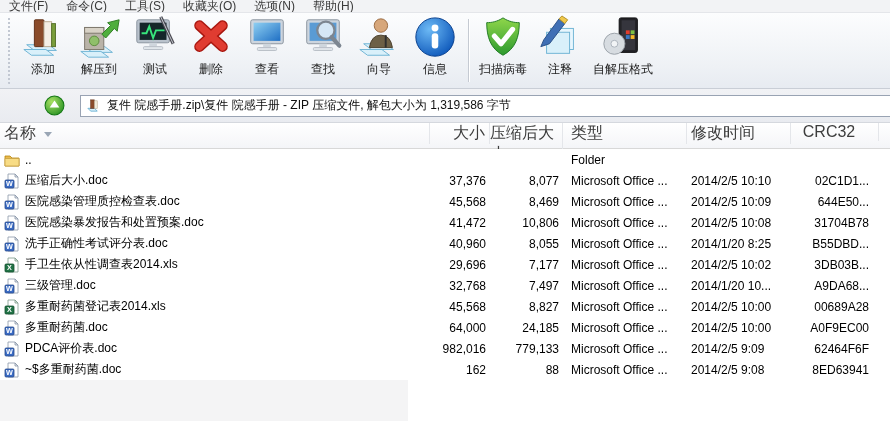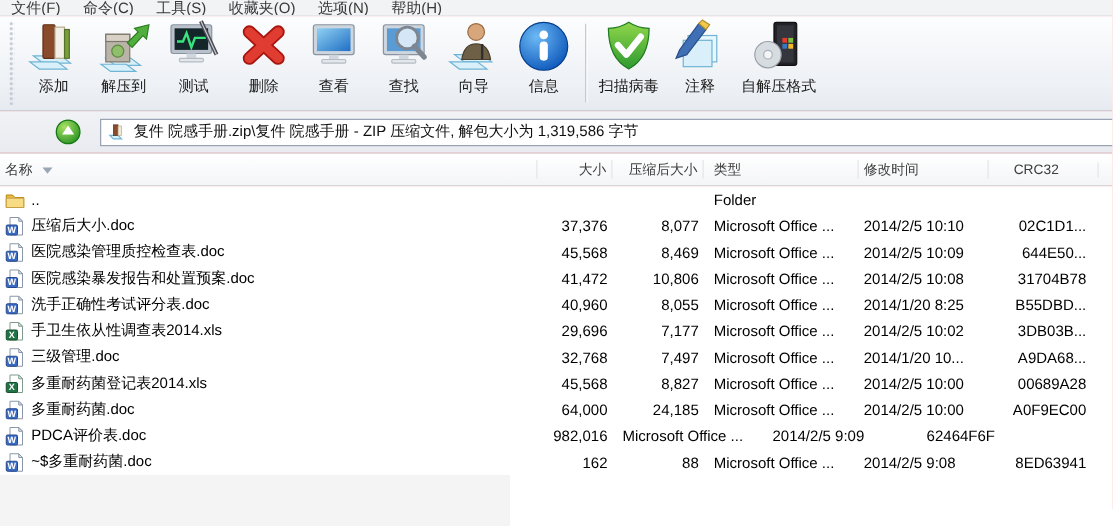--- a/index.html
+++ b/index.html
@@ -1,16 +1,16 @@
 <!DOCTYPE html>
 <html><head>
 <meta charset="utf-8">
 <style>
   html,body{margin:0;padding:0;background:#ffffff;}
-  .win{width:890px;height:421px;position:relative;overflow:hidden;background:#fca5a5;
+  .win{width:890px;height:421px;position:relative;overflow:hidden;background:#fef9c3;
        font-family:"Liberation Sans","DejaVu Sans",sans-serif;-webkit-font-smoothing:antialiased;}
 
   
   .menubar{height:12px;background:#f2f3f5;border-bottom:1px solid #e4e6ea;overflow:hidden;}
   .menubar-inner{display:flex;margin-top:-2px;font-size:12px;color:#3a3a3a;}
   .menu-item{padding:0 9px;white-space:nowrap;cursor:default;}
 
   
   .toolbar{height:75px;border-bottom:1px solid #c9ced6;display:flex;align-items:stretch;
            background:linear-gradient(#fcfdfe,#eef1f5 72%,#e7ebf1);padding-left:4px;}
@@ -28,21 +28,21 @@
               display:flex;align-items:center;padding-left:28px;}
   .up-btn{width:24px;height:24px;display:flex;align-items:center;justify-content:center;margin:0 3px;}
   .up-btn svg{width:21px;height:21px;}
   .addr-field{flex:1;height:20px;background:#fff;border:1px solid #99a3b3;display:flex;
               align-items:center;padding:0 5px;margin-right:-2px;}
   .addr-ic{width:15px;height:15px;margin-right:6px;flex:0 0 auto;}
   .addr-ic svg{width:15px;height:15px;display:block;}
   .addr-text{font-size:12px;color:#101010;white-space:nowrap;overflow:hidden;}
 
   
-  .header{height:25px;display:flex;align-items:center;font-size:11px;color:#3d3d3d;
+  .header{height:25px;display:flex;align-items:flex-start;font-size:16px;color:#3d3d3d;
           background:linear-gradient(#ffffff,#f4f5f8);border-bottom:1px solid #d8d8d8;}
   .hcell{display:flex;align-items:center;border-right:1px solid #e4e6ea;box-sizing:border-box;cursor:default;}
   .sort-arrow{width:0;height:0;border-left:4px solid transparent;border-right:4px solid transparent;
               border-top:5px solid #9aa6b5;margin-left:8px;margin-top:1px;}
 
   
   .c-name{width:430px;padding-left:4px;}
   .c-size{width:60px;justify-content:flex-end;padding-right:4px;}
   .c-packed{width:73px;justify-content:flex-end;padding-right:4px;}
   .c-type{width:124px;padding-left:8px;}
@@ -471,20 +471,21 @@
             <svg viewBox="0 0 16 16">
               <path d="M4 1h7l3 3v11H4z" fill="#ffffff" stroke="#8a97a8" stroke-width="0.8"></path>
               <path d="M11 1l3 3h-3z" fill="#dfe5ec" stroke="#8a97a8" stroke-width="0.8"></path>
               <rect x="1" y="7" width="9" height="8" rx="1" fill="#3a6bc4" stroke="#27498c" stroke-width="0.8"></rect>
               <text x="5.5" y="13.4" font-size="7.2" font-weight="bold" fill="#fff" text-anchor="middle" font-family="sans-serif">W</text>
             </svg>
           </span>
           <span>PDCA评价表.doc</span>
         </div>
         <div class="cell c-size">982,016</div>
+        <div class="cell c-packed">779,133</div>
         <div class="cell c-type">Microsoft Office ...</div>
         <div class="cell c-mod">2014/2/5 9:09</div>
         <div class="cell c-crc">62464F6F</div>
       </div>
       <div class="row">
         <div class="cell c-name">
           <span class="fi">
             <svg viewBox="0 0 16 16">
               <path d="M4 1h7l3 3v11H4z" fill="#ffffff" stroke="#8a97a8" stroke-width="0.8"></path>
               <path d="M11 1l3 3h-3z" fill="#dfe5ec" stroke="#8a97a8" stroke-width="0.8"></path>

